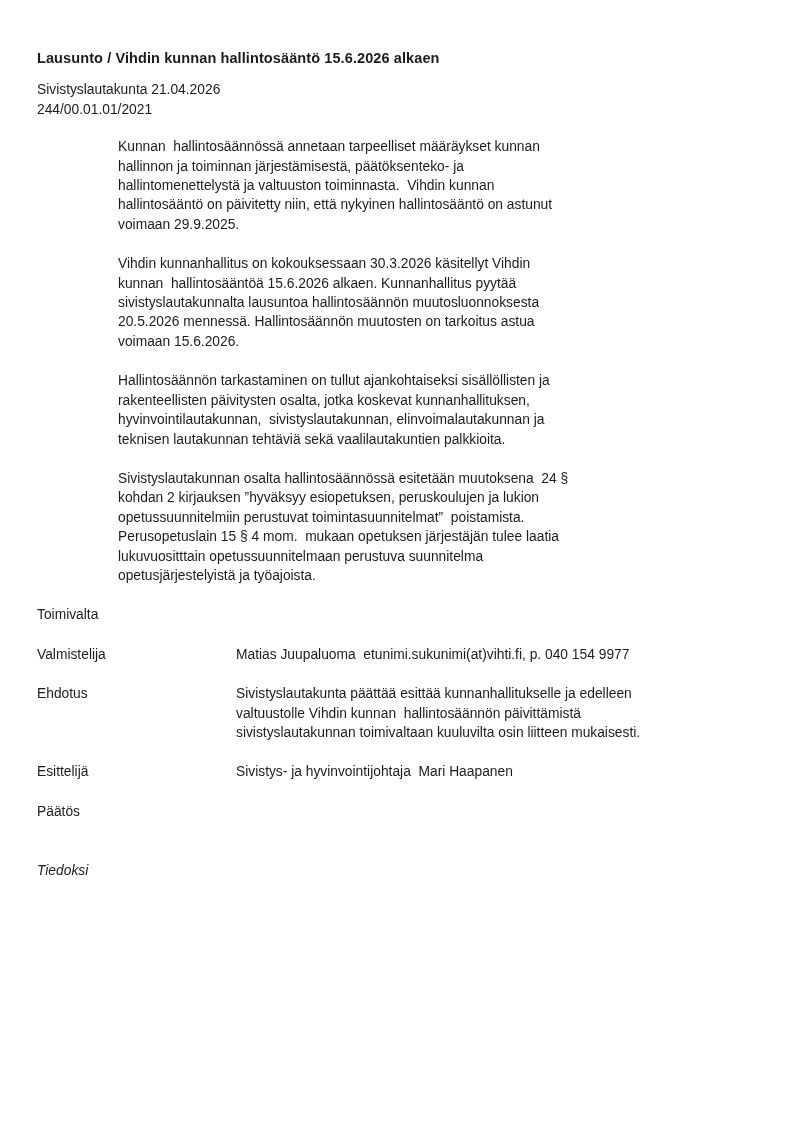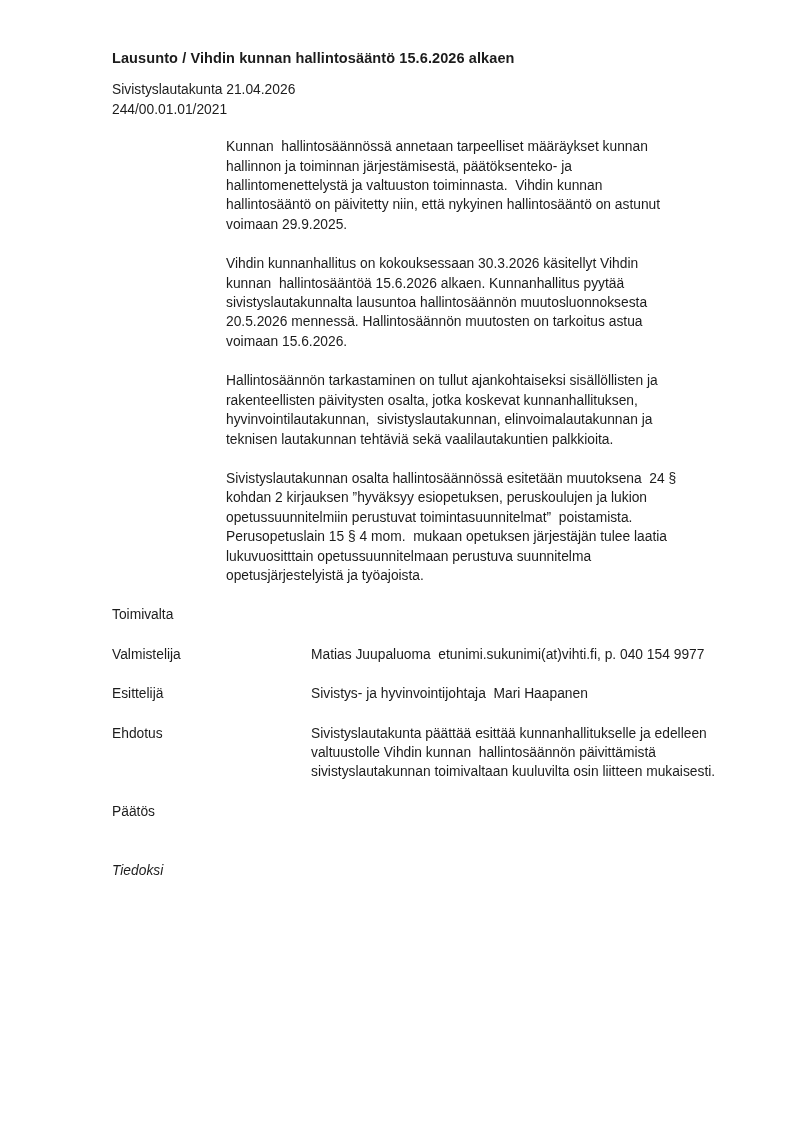--- a/index.html
+++ b/index.html
@@ -8,42 +8,42 @@
     padding: 0;
     background: #ffffff;
   }
   .page {
     position: relative;
     width: 794px;
     height: 1122px;
     margin: 0 auto;
     background: #ffffff;
     box-sizing: border-box;
-    padding: 49px 40px 0 112px;
+    padding: 49px 40px 0 37px;
     font-family: "Liberation Sans", sans-serif;
     font-size: 13.8px;
     line-height: 19.4px;
     color: #1c1c1c;
     overflow: hidden;
   }
   .doc-title {
     margin: 0;
     font-size: 14.5px;
     font-weight: bold;
     line-height: 19.4px;
     letter-spacing: 0.1px;
   }
   .doc-meta {
     margin-top: 12px;
   }
   .doc-meta div {
     white-space: pre-wrap;
   }
   .content-col {
-    margin-left: 114px;
+    margin-left: 81px;
   }
   .para {
     margin: 20px 0 0 0;
     white-space: pre-wrap;
   }
   .para.first {
     margin-top: 18px;
   }
   .fields {
     margin-top: 20px;
@@ -111,29 +111,29 @@
     <div class="field-row">
       <div class="field-label">Toimivalta</div>
     </div>
 
     <div class="field-row">
       <div class="field-label">Valmistelija</div>
       <div class="field-value">Matias Juupaluoma  etunimi.sukunimi(at)vihti.fi, p. 040 154 9977</div>
     </div>
 
     <div class="field-row">
-      <div class="field-label">Esittelijä</div>
-      <div class="field-value">Sivistys- ja hyvinvointijohtaja  Mari Haapanen</div>
-    </div>
-
-    <div class="field-row">
       <div class="field-label">Ehdotus</div>
       <div class="field-value">Sivistyslautakunta päättää esittää kunnanhallitukselle ja edelleen
 valtuustolle Vihdin kunnan  hallintosäännön päivittämistä
 sivistyslautakunnan toimivaltaan kuuluvilta osin liitteen mukaisesti.</div>
+    </div>
+
+    <div class="field-row">
+      <div class="field-label">Esittelijä</div>
+      <div class="field-value">Sivistys- ja hyvinvointijohtaja  Mari Haapanen</div>
     </div>
 
     <div class="field-row">
       <div class="field-label">Päätös</div>
       <div class="field-value"></div>
     </div>
 
     <div class="field-row gap-large">
       <div class="field-label">Tiedoksi</div>
       <div class="field-value"></div>

